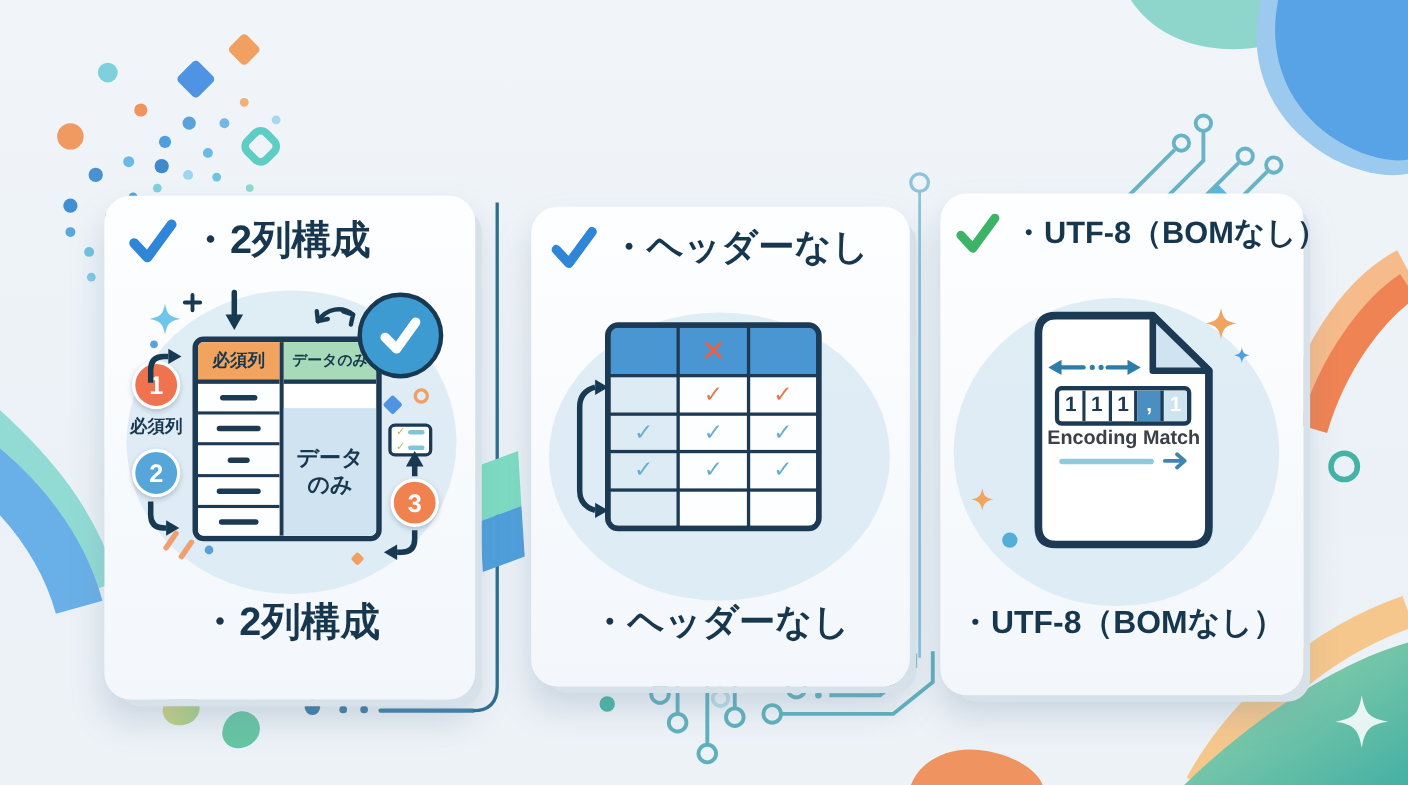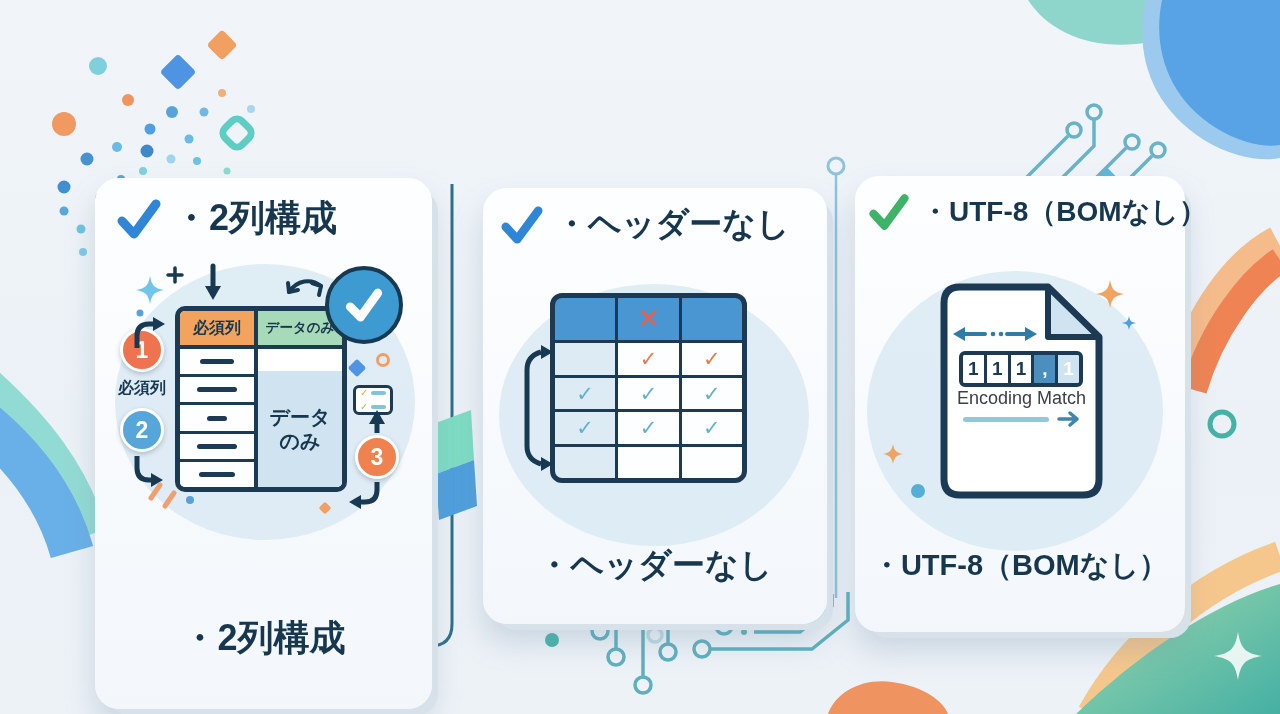--- a/index.html
+++ b/index.html
@@ -5,21 +5,21 @@
   html,body{margin:0;padding:0;background:#dfe6ec;}
   .stage{position:relative;width:1280px;height:714px;overflow:hidden;
     background:linear-gradient(180deg,#f1f5f9 0%,#ebf1f6 60%,#edf2f7 100%);
     font-family:"Liberation Sans","DejaVu Sans",sans-serif;color:#17374e;}
   .bg{position:absolute;inset:0;}
   .title{position:absolute;top:44px;left:0;width:100%;text-align:center;
     font-size:62px;font-weight:900;letter-spacing:2px;color:#16374f;}
   .card{position:absolute;background:linear-gradient(180deg,#fdfeff,#f3f7fb);
     border-radius:24px;
     box-shadow:9px 9px 0 -3px #d7e1ea, 0 18px 30px rgba(110,140,170,.28);}
-  .card1{left:95px;top:178px;width:337px;height:531px;}
+  .card1{left:95px;top:178px;width:337px;height:458px;}
   .card2{left:483px;top:188px;width:344px;height:436px;}
   .card3{left:855px;top:176px;width:330px;height:456px;}
   .bg-circle{position:absolute;border-radius:50%;background:#d8e9f3;opacity:.8;}
   .card-head{position:absolute;display:flex;align-items:center;gap:10px;}
   .card-head .lbl{font-weight:900;white-space:nowrap;}
   .card1 .card-head{top:16px;left:20px;} .card1 .card-head .lbl{font-size:36px;}
   .card2 .card-head{top:14px;left:16px;} .card2 .card-head .lbl{font-size:33px;}
   .card3 .card-head{top:16px;left:12px;} .card3 .card-head .lbl{font-size:28px;}
   .card-foot{position:absolute;left:0;width:100%;text-align:center;font-weight:900;}
   .card1 .card-foot{bottom:46px;font-size:36px;}
@@ -80,21 +80,21 @@
   
   .c3-doc{position:absolute;left:83px;top:105px;width:167px;height:220px;}
   .c3-digits{position:absolute;left:104px;top:175px;width:124px;height:36px;
     border:4px solid #1d3a55;border-radius:6px;display:flex;overflow:hidden;box-sizing:border-box;background:#fff;}
   .digit{flex:1;border-right:3px solid #1d3a55;display:flex;align-items:center;justify-content:center;
     font-weight:900;font-size:19px;color:#1d3a55;background:#fff;}
   .digit:last-child{border-right:none;}
   .digit.filled{background:#4a8fc0;color:#fff;}
   .digit.light{background:#cfe4f1;color:#fff;}
   .c3-enc{position:absolute;left:83px;top:212px;width:167px;text-align:center;
-    font-weight:400;font-size:18px;color:#3b4048;}
+    font-weight:700;font-size:18px;color:#3b4048;}
   .c3-arrowline{position:absolute;left:108px;top:241px;width:86px;height:5px;border-radius:3px;background:#8fc9de;}
   .c3-pill{position:absolute;left:101px;top:258px;width:134px;height:32px;background:#d6e8f4;
     border-radius:8px;display:flex;align-items:center;justify-content:center;
     font-weight:900;font-size:21px;color:#1d3a55;}
 </style>
 </head>
 <body>
 
 <div class="stage">
 

